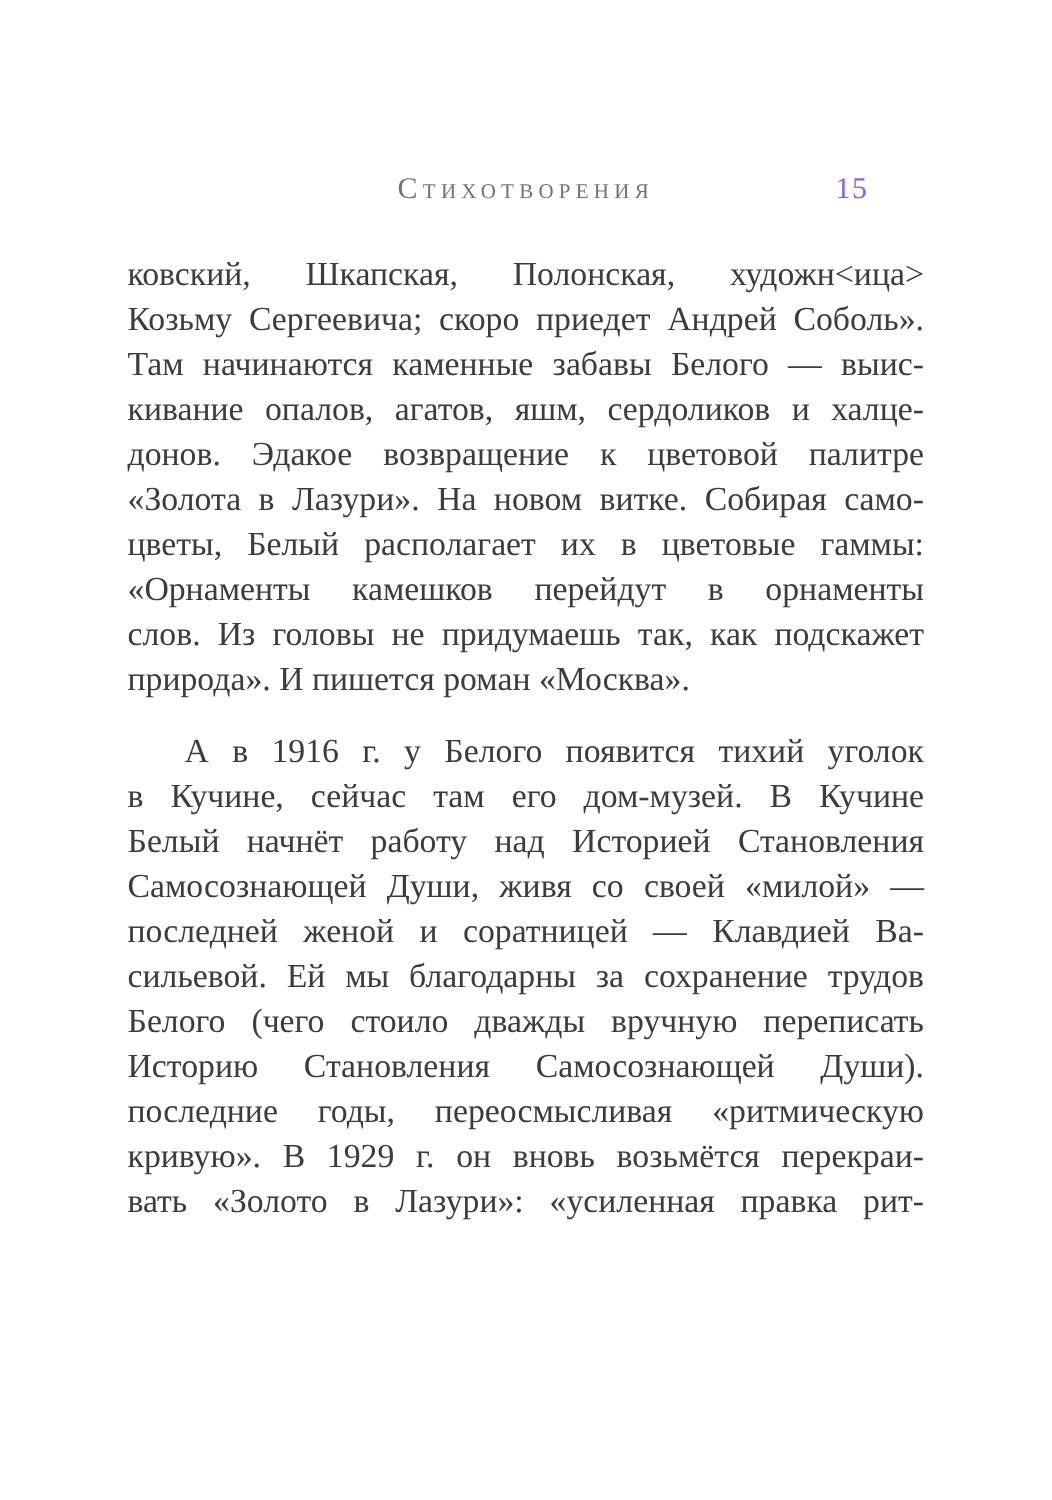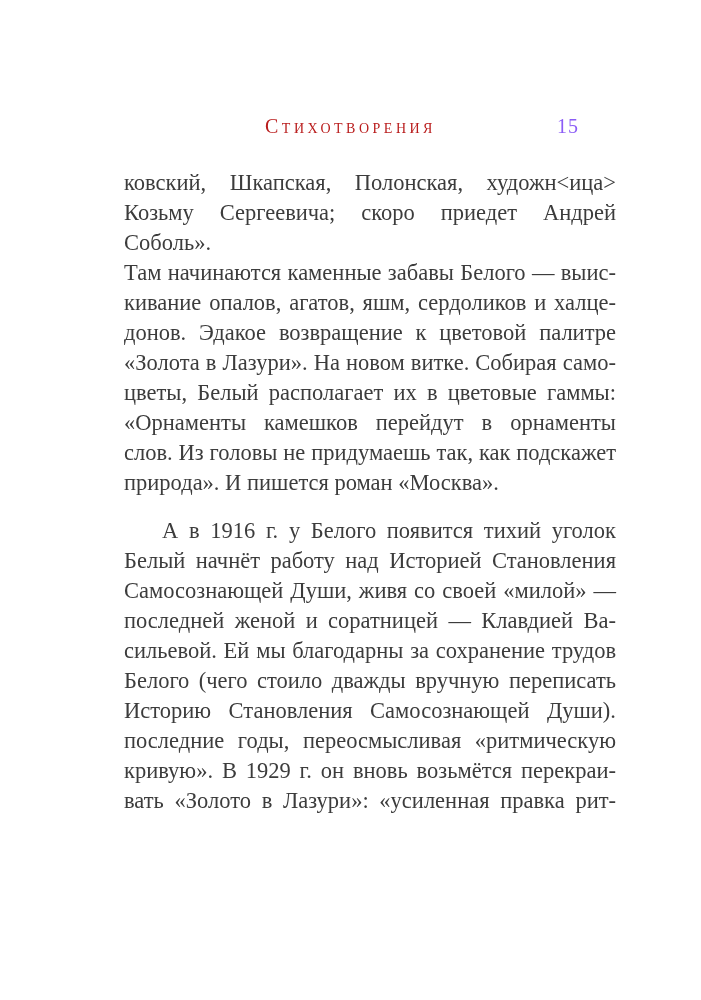--- a/index.html
+++ b/index.html
@@ -22,21 +22,21 @@
     width: 531px;
     height: 24px;
   }
   .running-title {
     display: block;
     text-align: center;
     font-variant: small-caps;
     letter-spacing: 3.5px;
     font-size: 20px;
     line-height: 24px;
-    color: #b91c1c;
+    color: #737373;
   }
   .page-number {
     position: absolute;
     top: 0;
     right: 37px;
     font-size: 20px;
     line-height: 24px;
     color: #8b5cf6;
     letter-spacing: 1px;
   }
@@ -47,21 +47,20 @@
     width: 531px;
     font-size: 22.5px;
     line-height: 30px;
     color: #3c3c3c;
   }
   .paragraph { margin: 0; }
   .paragraph + .paragraph { margin-top: 18px; }
   .line {
     text-align: justify;
     text-align-last: justify;
-    margin-left: 39px;
   }
   .line.para-end {
     text-align-last: left;
   }
   .paragraph.indented .line:first-child {
     text-indent: 38px;
   }
 </style>
 </head>
 <body>
@@ -83,20 +82,21 @@
       <div class="line">донов. Эдакое возвращение к цветовой палитре</div>
       <div class="line">«Золота в Лазури». На новом витке. Собирая само-</div>
       <div class="line">цветы, Белый располагает их в цветовые гаммы:</div>
       <div class="line">«Орнаменты камешков перейдут в орнаменты</div>
       <div class="line">слов. Из головы не придумаешь так, как подскажет</div>
       <div class="line para-end">природа». И пишется роман «Москва».</div>
     </div>
 
     <div class="paragraph indented">
       <div class="line">А в 1916 г. у Белого появится тихий уголок</div>
+      <div class="line">в Кучине, сейчас там его дом-музей. В Кучине</div>
       <div class="line">Белый начнёт работу над Историей Становления</div>
       <div class="line">Самосознающей Души, живя со своей «милой» —</div>
       <div class="line">последней женой и соратницей — Клавдией Ва-</div>
       <div class="line">сильевой. Ей мы благодарны за сохранение трудов</div>
       <div class="line">Белого (чего стоило дважды вручную переписать</div>
       <div class="line">Историю Становления Самосознающей Души).</div>
       <div class="line">последние годы, переосмысливая «ритмическую</div>
       <div class="line">кривую». В 1929 г. он вновь возьмётся перекраи-</div>
       <div class="line">вать «Золото в Лазури»: «усиленная правка рит-</div>
     </div>

